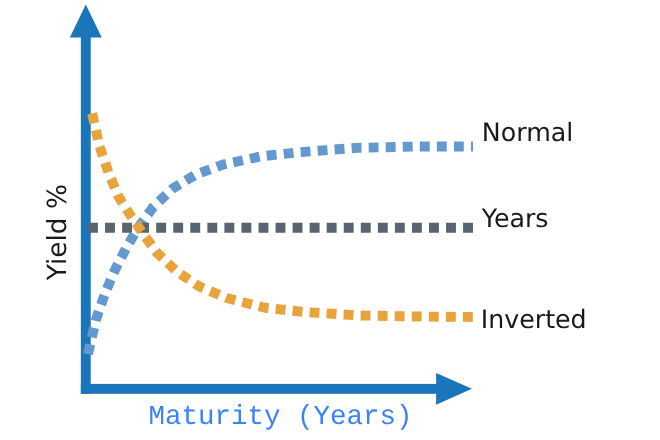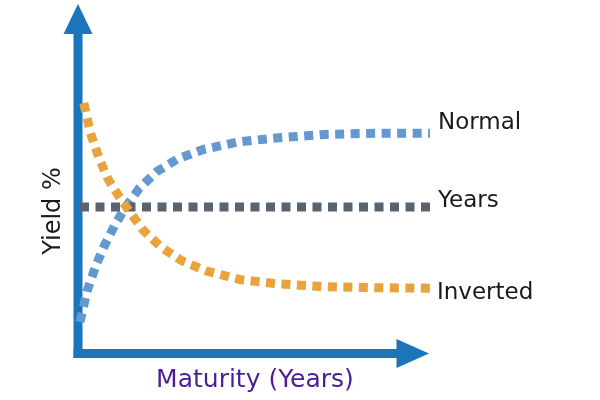--- a/index.html
+++ b/index.html
@@ -37,22 +37,23 @@
   }
   .axis-label-x {
     position: absolute;
     left: 130px;
     top: 363px;
     width: 250px;
     height: 32px;
     line-height: 32px;
     text-align: center;
     font-size: 25px;
-    color: #4c1d95;
+    color: #3b82f6;
     white-space: nowrap;
+    font-family: Liberation Mono, monospace;
   }
   .series-label {
     position: absolute;
     left: 438px;
     height: 30px;
     line-height: 30px;
     font-size: 23px;
     color: #1a1a1a;
     white-space: nowrap;
     text-align: right;

